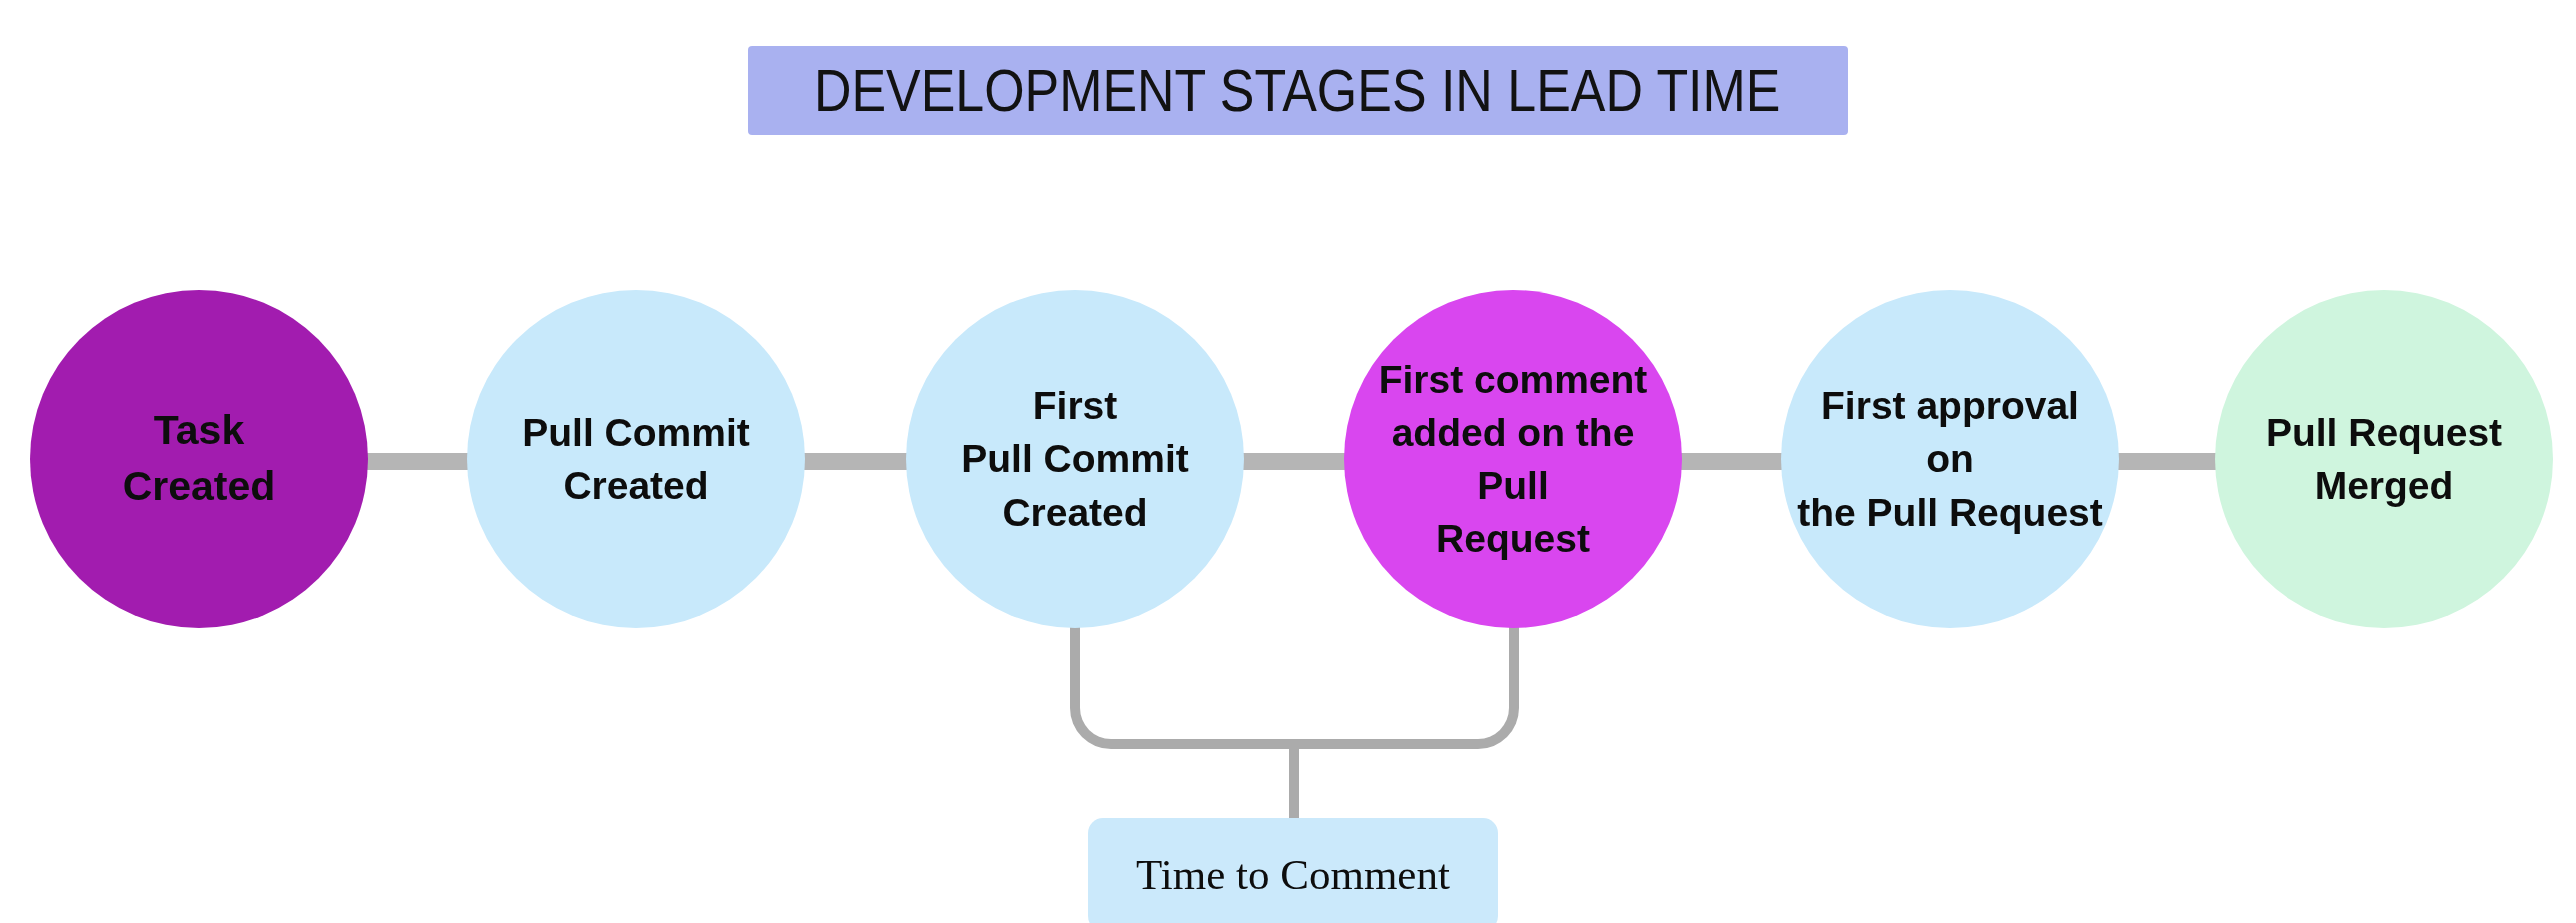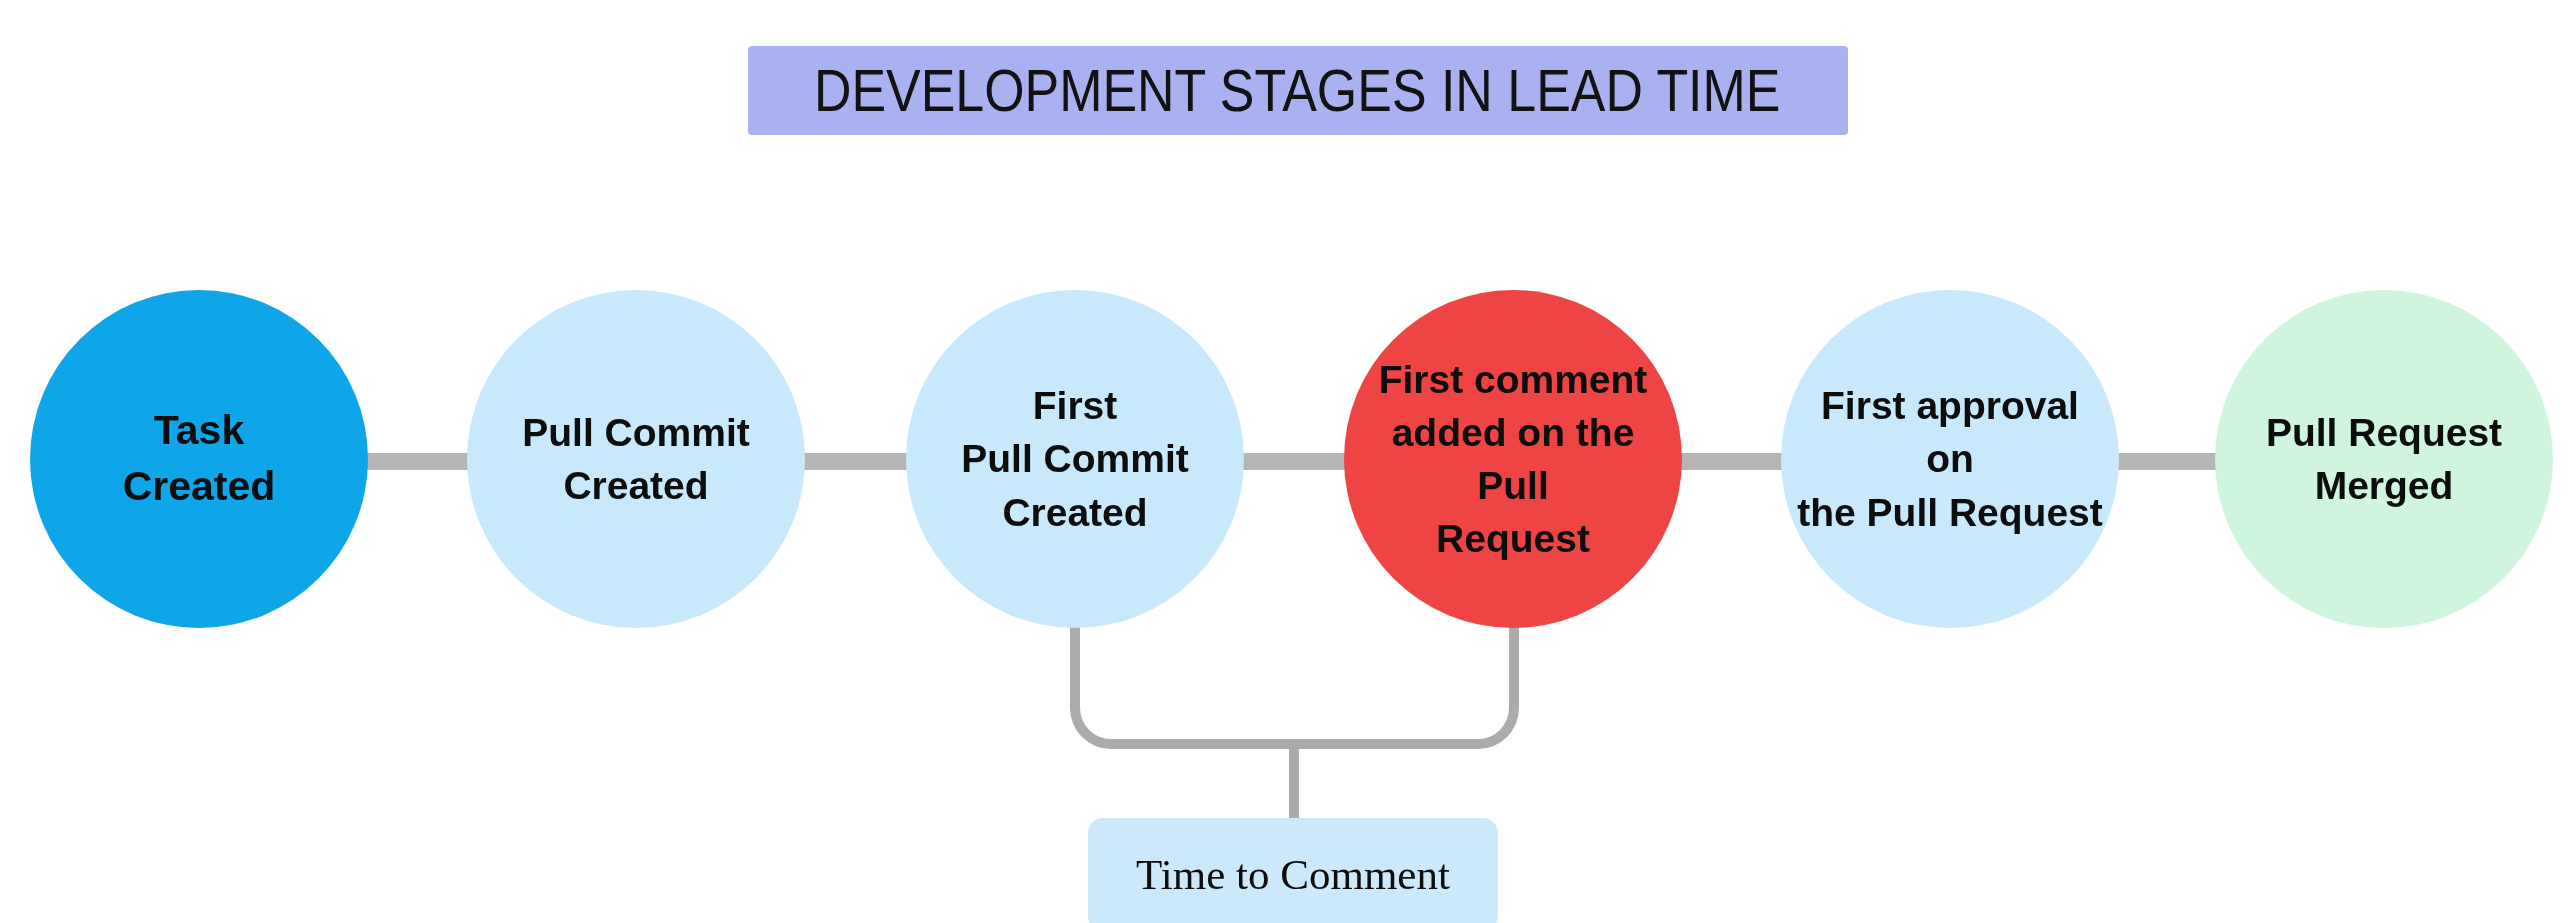--- a/index.html
+++ b/index.html
@@ -111,24 +111,24 @@
     z-index: 2;
   }
   .stage-label {
     font-size: 39px;
     line-height: 1.36;
     font-weight: bold;
     color: #0d0d0d;
     white-space: pre-line;
     padding: 0 13.7px;
   }
-  .stage.s1 { left: 30px;   background: #0ea5e9; }
+  .stage.s1 { left: 30px;   background: #a21caf; }
   .stage.s2 { left: 467px;  background: #C8E9FB; }
   .stage.s3 { left: 906px; background: #C8E9FB; }
-  .stage.s4 { left: 1344px; background: #ef4444; }
+  .stage.s4 { left: 1344px; background: #d946ef; }
   .stage.s5 { left: 1781px; background: #C8E9FB; }
   .stage.s6 { left: 2215px; background: #CFF5DE; }
   .stage.s1 .stage-label { font-size: 41px; }
 </style>
 </head>
 <body>
 
 <div class="canvas">
 
   <div class="title-banner">

